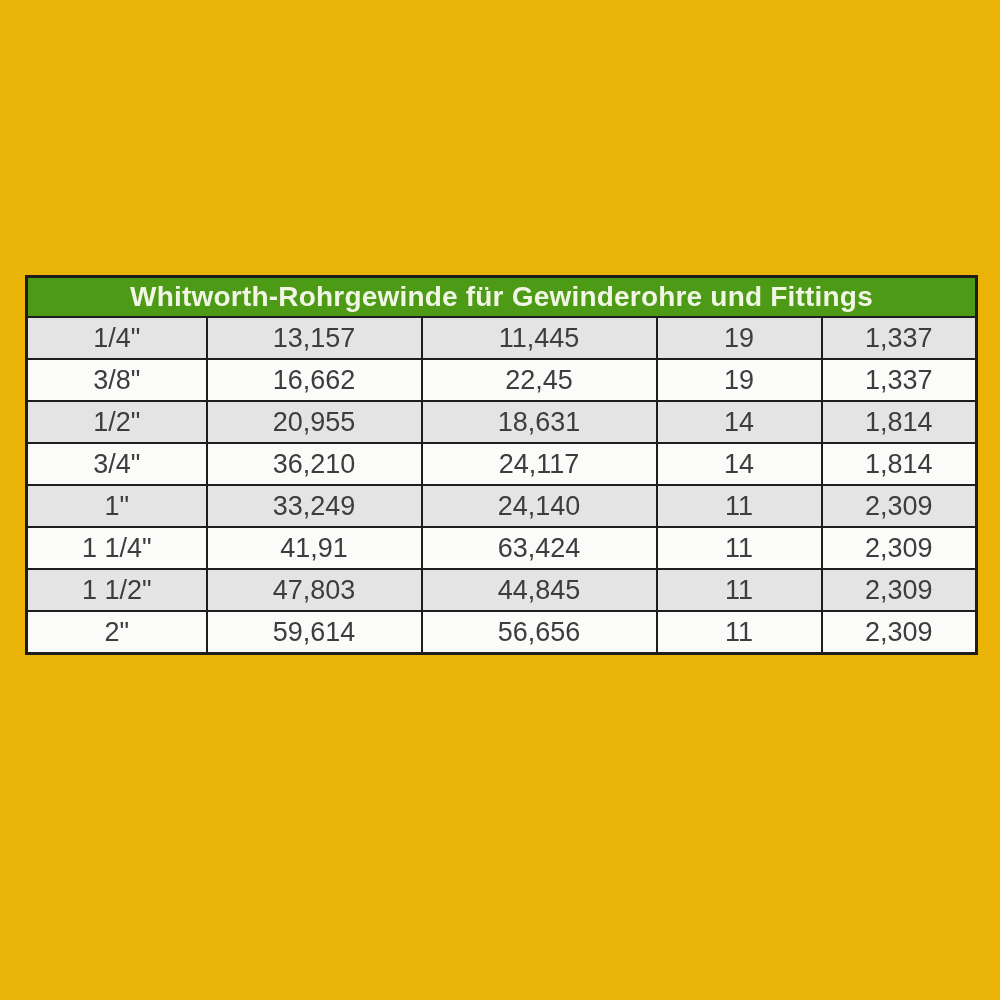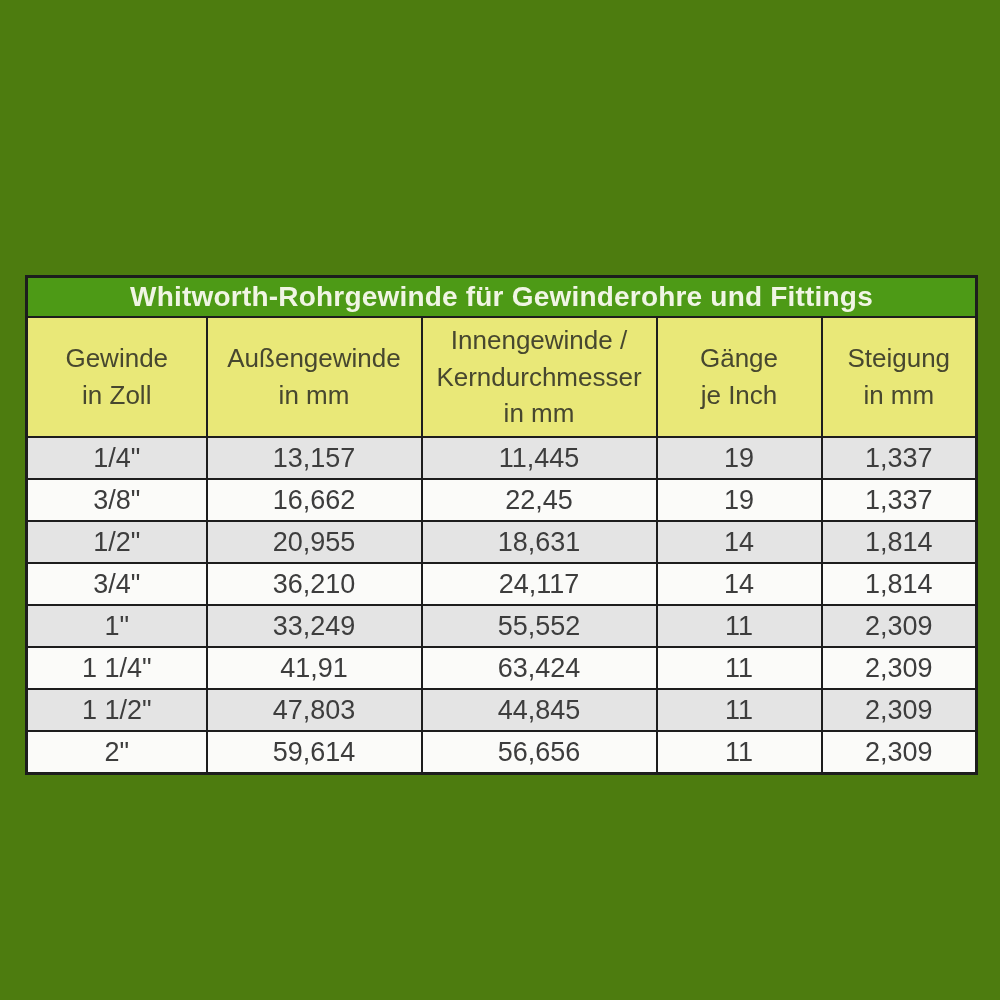--- a/index.html
+++ b/index.html
@@ -7,21 +7,21 @@
     padding: 0;
     background: #ffffff;
     width: 1000px;
     height: 1000px;
     font-family: "Liberation Sans", sans-serif;
   }
   .page {
     position: relative;
     width: 1000px;
     height: 1000px;
-    background: #4d7c0f;
+    background: #eab308;
     overflow: hidden;
   }
   table.spec {
     position: absolute;
     left: 25px;
     top: 275px;
     width: 950px;
     border-collapse: collapse;
     table-layout: fixed;
     border: 3px solid var(--border, #1d1d1d);
@@ -66,33 +66,20 @@
       <col style="width:180px">
       <col style="width:215px">
       <col style="width:235px">
       <col style="width:165px">
       <col style="width:155px">
     </colgroup>
     <thead>
       <tr class="title-row">
         <th colspan="5">Whitworth-Rohrgewinde für Gewinderohre und Fittings</th>
       </tr>
-      <tr class="header-row">
-        <th>Gewinde
-in Zoll</th>
-        <th>Außengewinde
-in mm</th>
-        <th>Innengewinde /
-Kerndurchmesser
-in mm</th>
-        <th>Gänge
-je Inch</th>
-        <th>Steigung
-in mm</th>
-      </tr>
     </thead>
     <tbody>
         <tr class="shaded">
           <td>1/4"</td>
           <td>13,157</td>
           <td>11,445</td>
           <td>19</td>
           <td>1,337</td>
         </tr>
         <tr class="plain">
@@ -112,21 +99,21 @@
         <tr class="plain">
           <td>3/4"</td>
           <td>36,210</td>
           <td>24,117</td>
           <td>14</td>
           <td>1,814</td>
         </tr>
         <tr class="shaded">
           <td>1"</td>
           <td>33,249</td>
-          <td>55,552</td>
+          <td>24,140</td>
           <td>11</td>
           <td>2,309</td>
         </tr>
         <tr class="plain">
           <td>1 1/4"</td>
           <td>41,91</td>
           <td>63,424</td>
           <td>11</td>
           <td>2,309</td>
         </tr>

